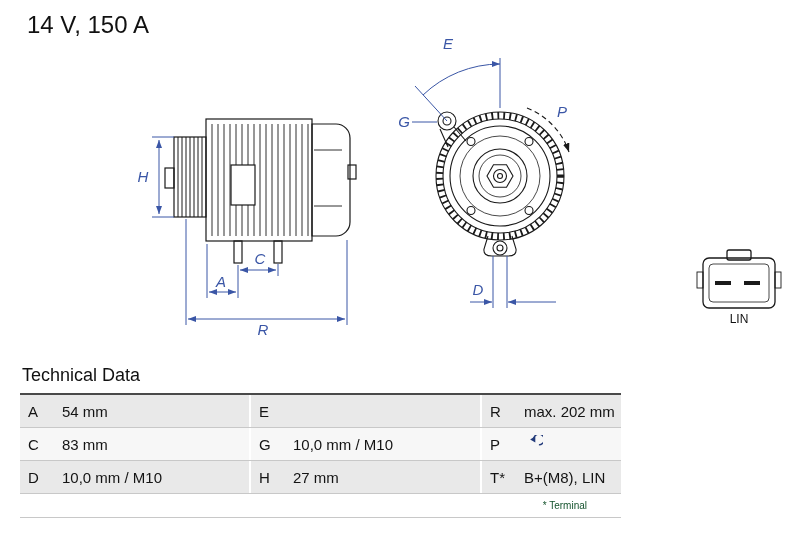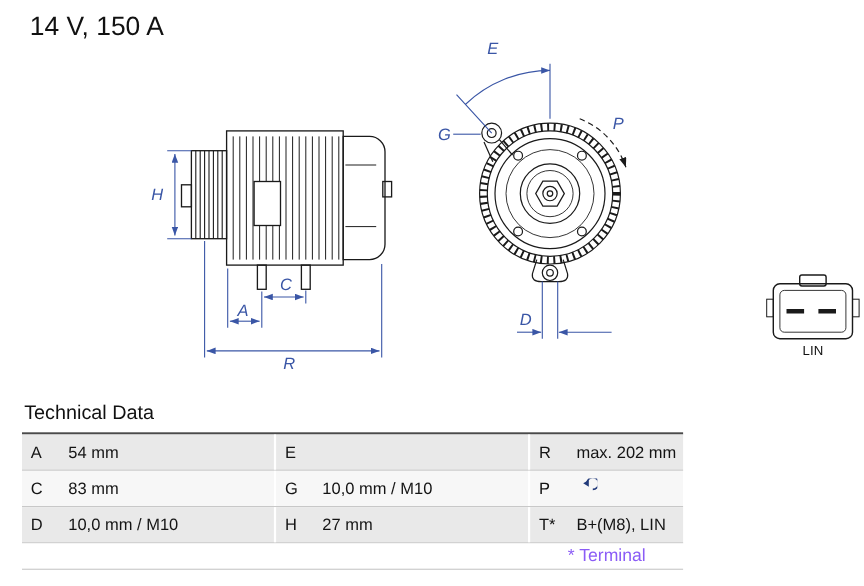--- a/index.html
+++ b/index.html
@@ -14,21 +14,21 @@
   .trow{display:flex;align-items:stretch;height:32px;border-bottom:1px solid #c8c8c8;
         font-size:15px;color:#141414;}
   .trow.shade{background:#e9e9e9;}
   .trow.light{background:#f7f7f7;}
   .grp{display:flex;align-items:center;}
   .grp + .grp{border-left:2px solid #ffffff;}
   .g1{width:229px;}.g2{width:229px;}.g3{width:139px;}
   .k{width:34px;padding-left:8px;}
   .v{flex:1;display:flex;align-items:center;}
   .tfoot{height:23px;display:flex;align-items:center;justify-content:flex-end;
-         padding-right:34px;font-size:16px;color:#8b5cf6;border-bottom:1px solid #c8c8c8;
+         padding-right:34px;font-size:10px;color:#14532d;border-bottom:1px solid #c8c8c8;
          background:#fff;}
   .dimtext{font-size:15px;font-style:italic;fill:#3a56a6;}
   .conn-label{font-size:12px;fill:#111;}
 </style>
 </head>
 <body>
 
 <div class="page">
 
   <div class="spec">14 V, 150 A</div>

